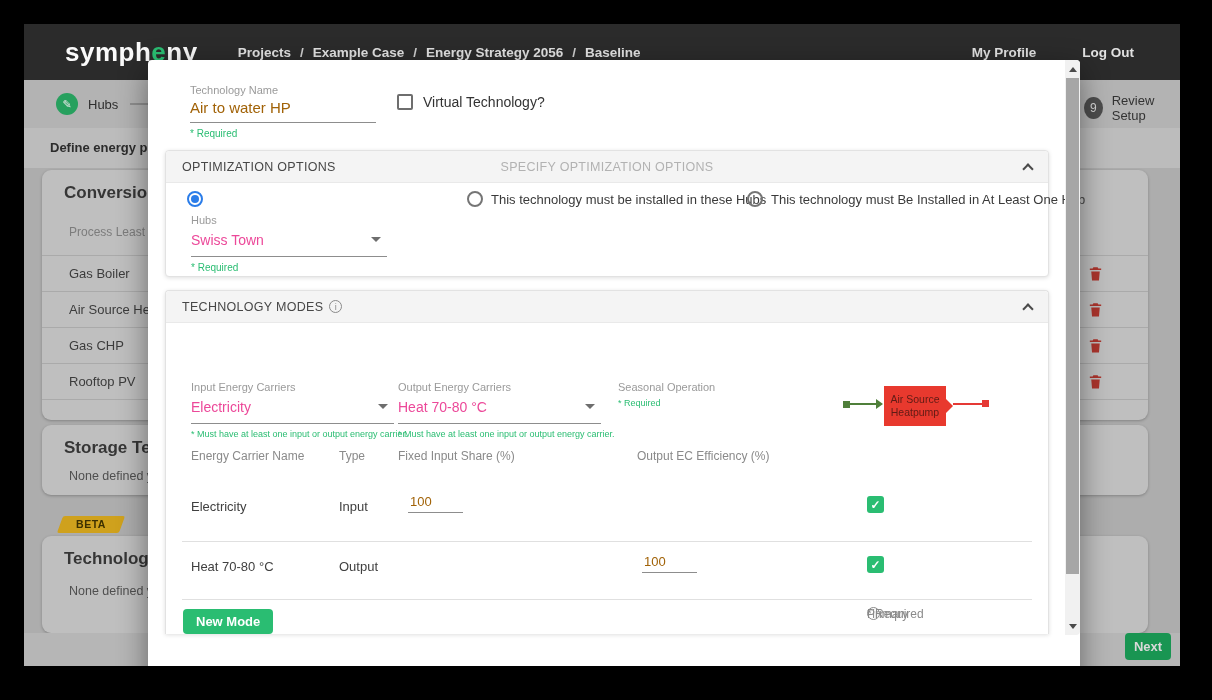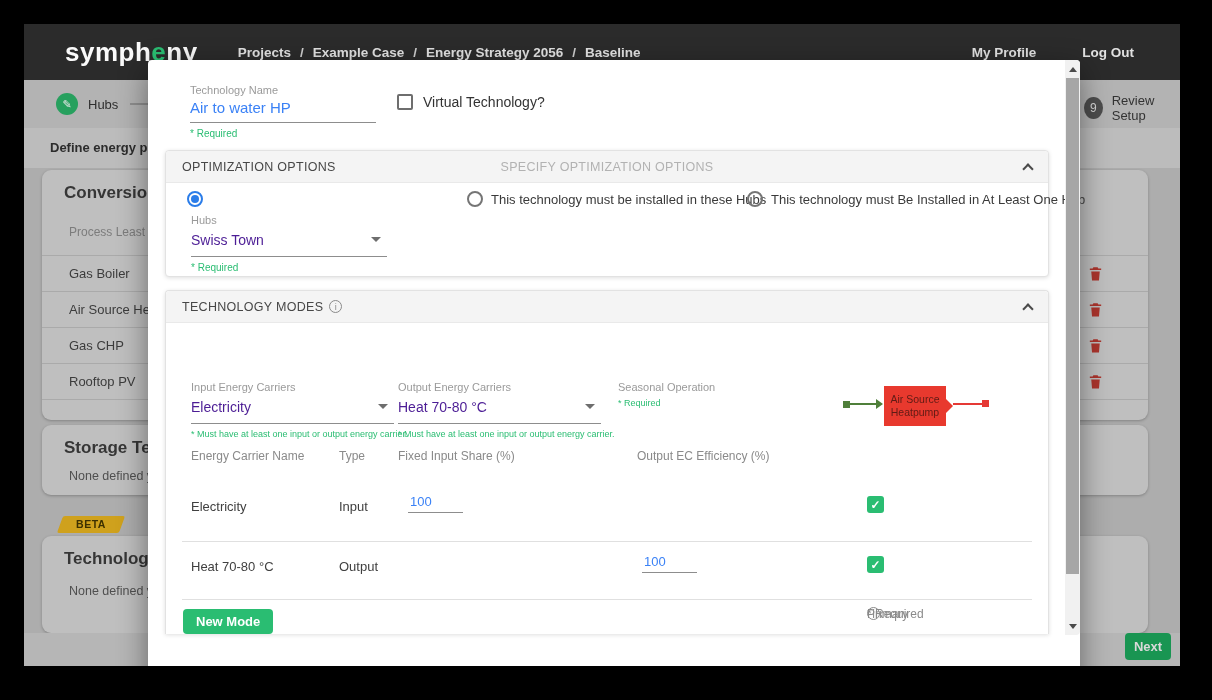--- a/index.html
+++ b/index.html
@@ -47,21 +47,21 @@
   .pkg-card .empty-text { top:48px; }
 
   .footer-band { position:absolute; left:0; right:0; top:609px; height:33px; background:#b6b6b6; }
   .next-btn { position:absolute; left:1101px; top:609px; width:46px; height:27px; background:#199552; border:none; border-radius:4px; color:#d9d9d9; font-size:13px; font-weight:bold; font-family:inherit; cursor:pointer; }
 
   
   .modal { position:absolute; left:124px; top:36px; width:932px; height:689px; background:#fff; border-radius:4px; box-shadow:0 10px 30px rgba(0,0,0,.45); z-index:10; }
 
   .m-label { font-size:11px; color:#9a9a9a; }
   .req { font-size:10px; color:#2abd72; white-space:nowrap; }
-  .u-input { display:block; border:none; outline:none; background:transparent; border-bottom:1px solid #8d8d8d; font-family:inherit; color:#3b82f6; }
+  .u-input { display:block; border:none; outline:none; background:transparent; border-bottom:1px solid #8d8d8d; font-family:inherit; color:#a16207; }
 
   .techname { position:absolute; left:42px; top:24px; width:186px; }
   .techname input { width:186px; font-size:15px; padding:3px 0 6px 0; }
   .techname .req { display:block; margin-top:5px; }
 
   .virtual { position:absolute; left:249px; top:34px; display:flex; align-items:center; gap:10px; }
   .cb-empty { width:16px; height:16px; border:2px solid #6e6e6e; border-radius:2px; cursor:pointer; }
   .virtual-label { font-size:14px; color:#333; }
 
   .section { position:absolute; left:17px; width:884px; background:#fff; border:1px solid #e2e2e2; border-radius:4px; box-shadow:0 1px 4px rgba(0,0,0,.13); }
@@ -73,21 +73,21 @@
 
   .opt-section { top:90px; height:127px; }
   .radio-item { position:absolute; top:40px; display:flex; align-items:center; gap:8px; cursor:pointer; }
   .radio { width:16px; height:16px; border-radius:50%; border:2px solid #757575; flex:none; }
   .radio.sel { border-color:#2b7de9; position:relative; }
   .radio.sel::after { content:""; position:absolute; inset:2px; border-radius:50%; background:#2b7de9; }
   .radio-label { font-size:13px; color:#3a3a3a; white-space:nowrap; }
 
   .field { position:absolute; }
   .field .valrow { position:relative; border-bottom:1px solid #8d8d8d; padding:3px 0 7px 0; margin-top:2px; cursor:pointer; }
-  .field .val { font-size:14px; color:#4c1d95; white-space:nowrap; }
+  .field .val { font-size:14px; color:#ec4899; white-space:nowrap; }
   .caret { position:absolute; right:6px; top:9px; width:0; height:0; border-left:5px solid transparent; border-right:5px solid transparent; border-top:5px solid #6e6e6e; }
   .field .req { display:block; margin-top:5px; }
   .hubs-field { left:25px; top:63px; width:196px; }
 
   .modes-section { top:230px; height:344px; border-bottom:none; border-radius:4px 4px 0 0; }
   .sel1 { left:25px; top:90px; width:203px; }
   .sel2 { left:232px; top:90px; width:203px; }
   .sel3 { left:452px; top:90px; width:196px; }
   .req9 { font-size:9px; }
 

